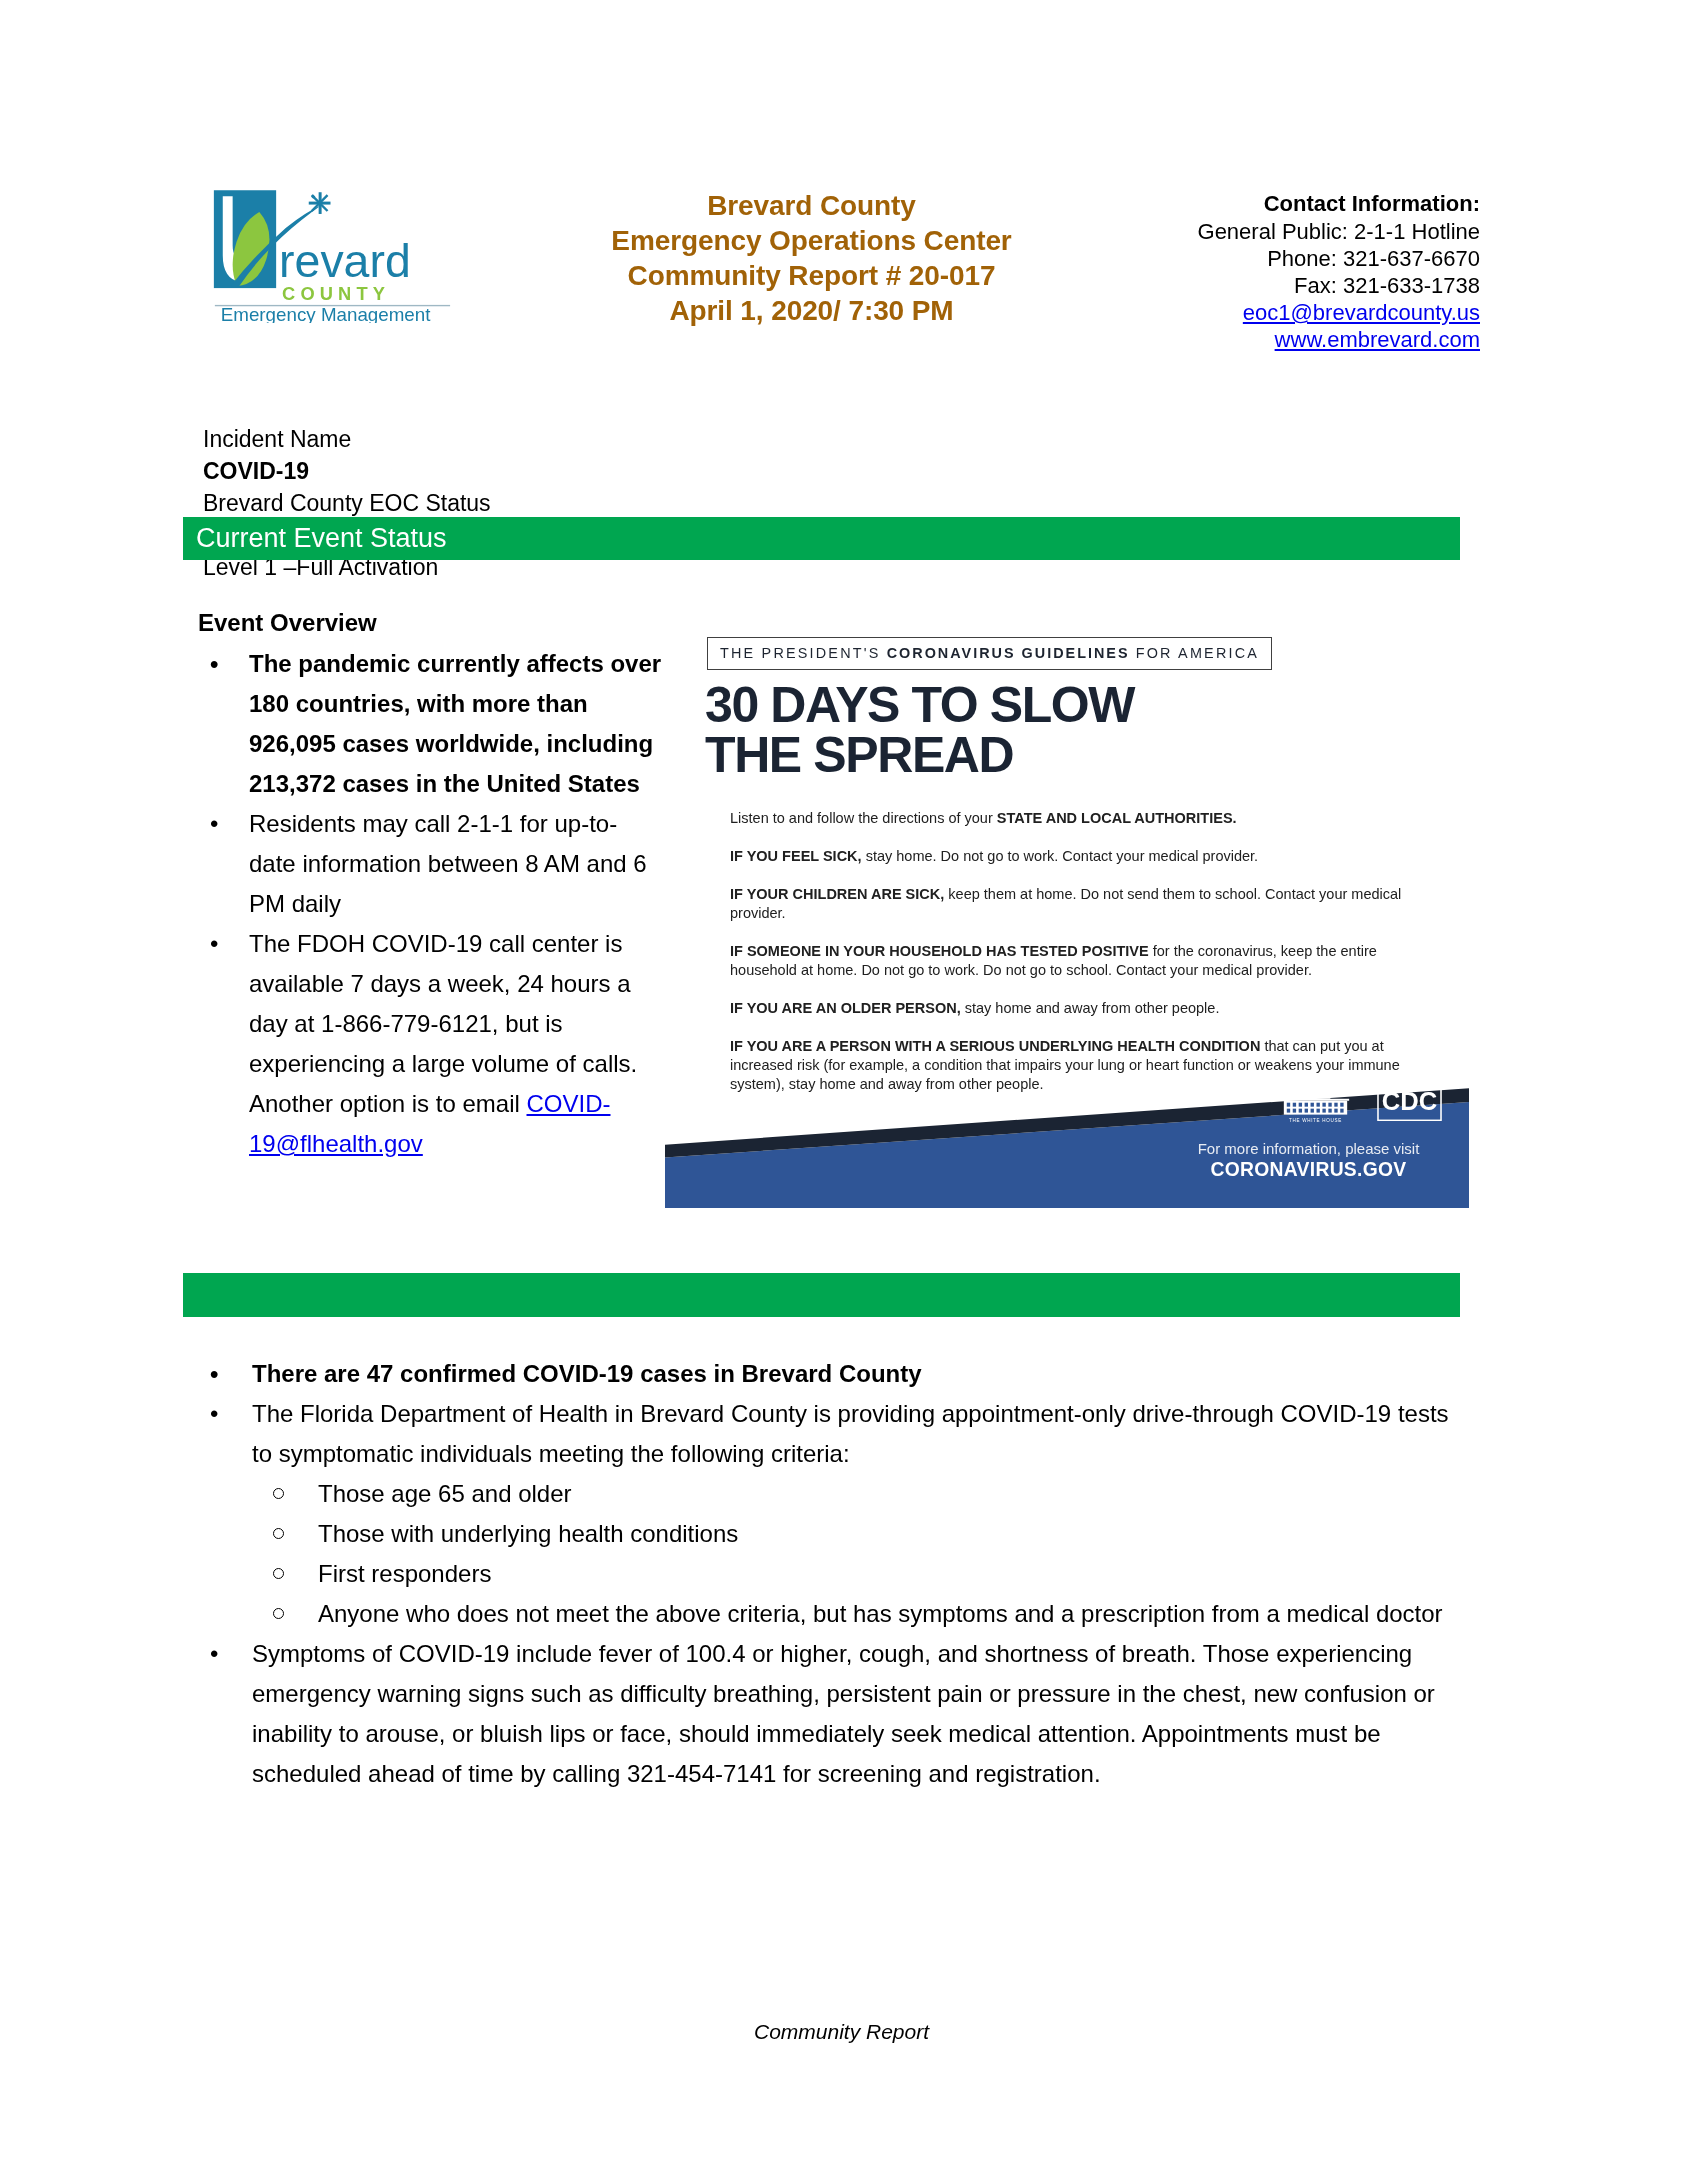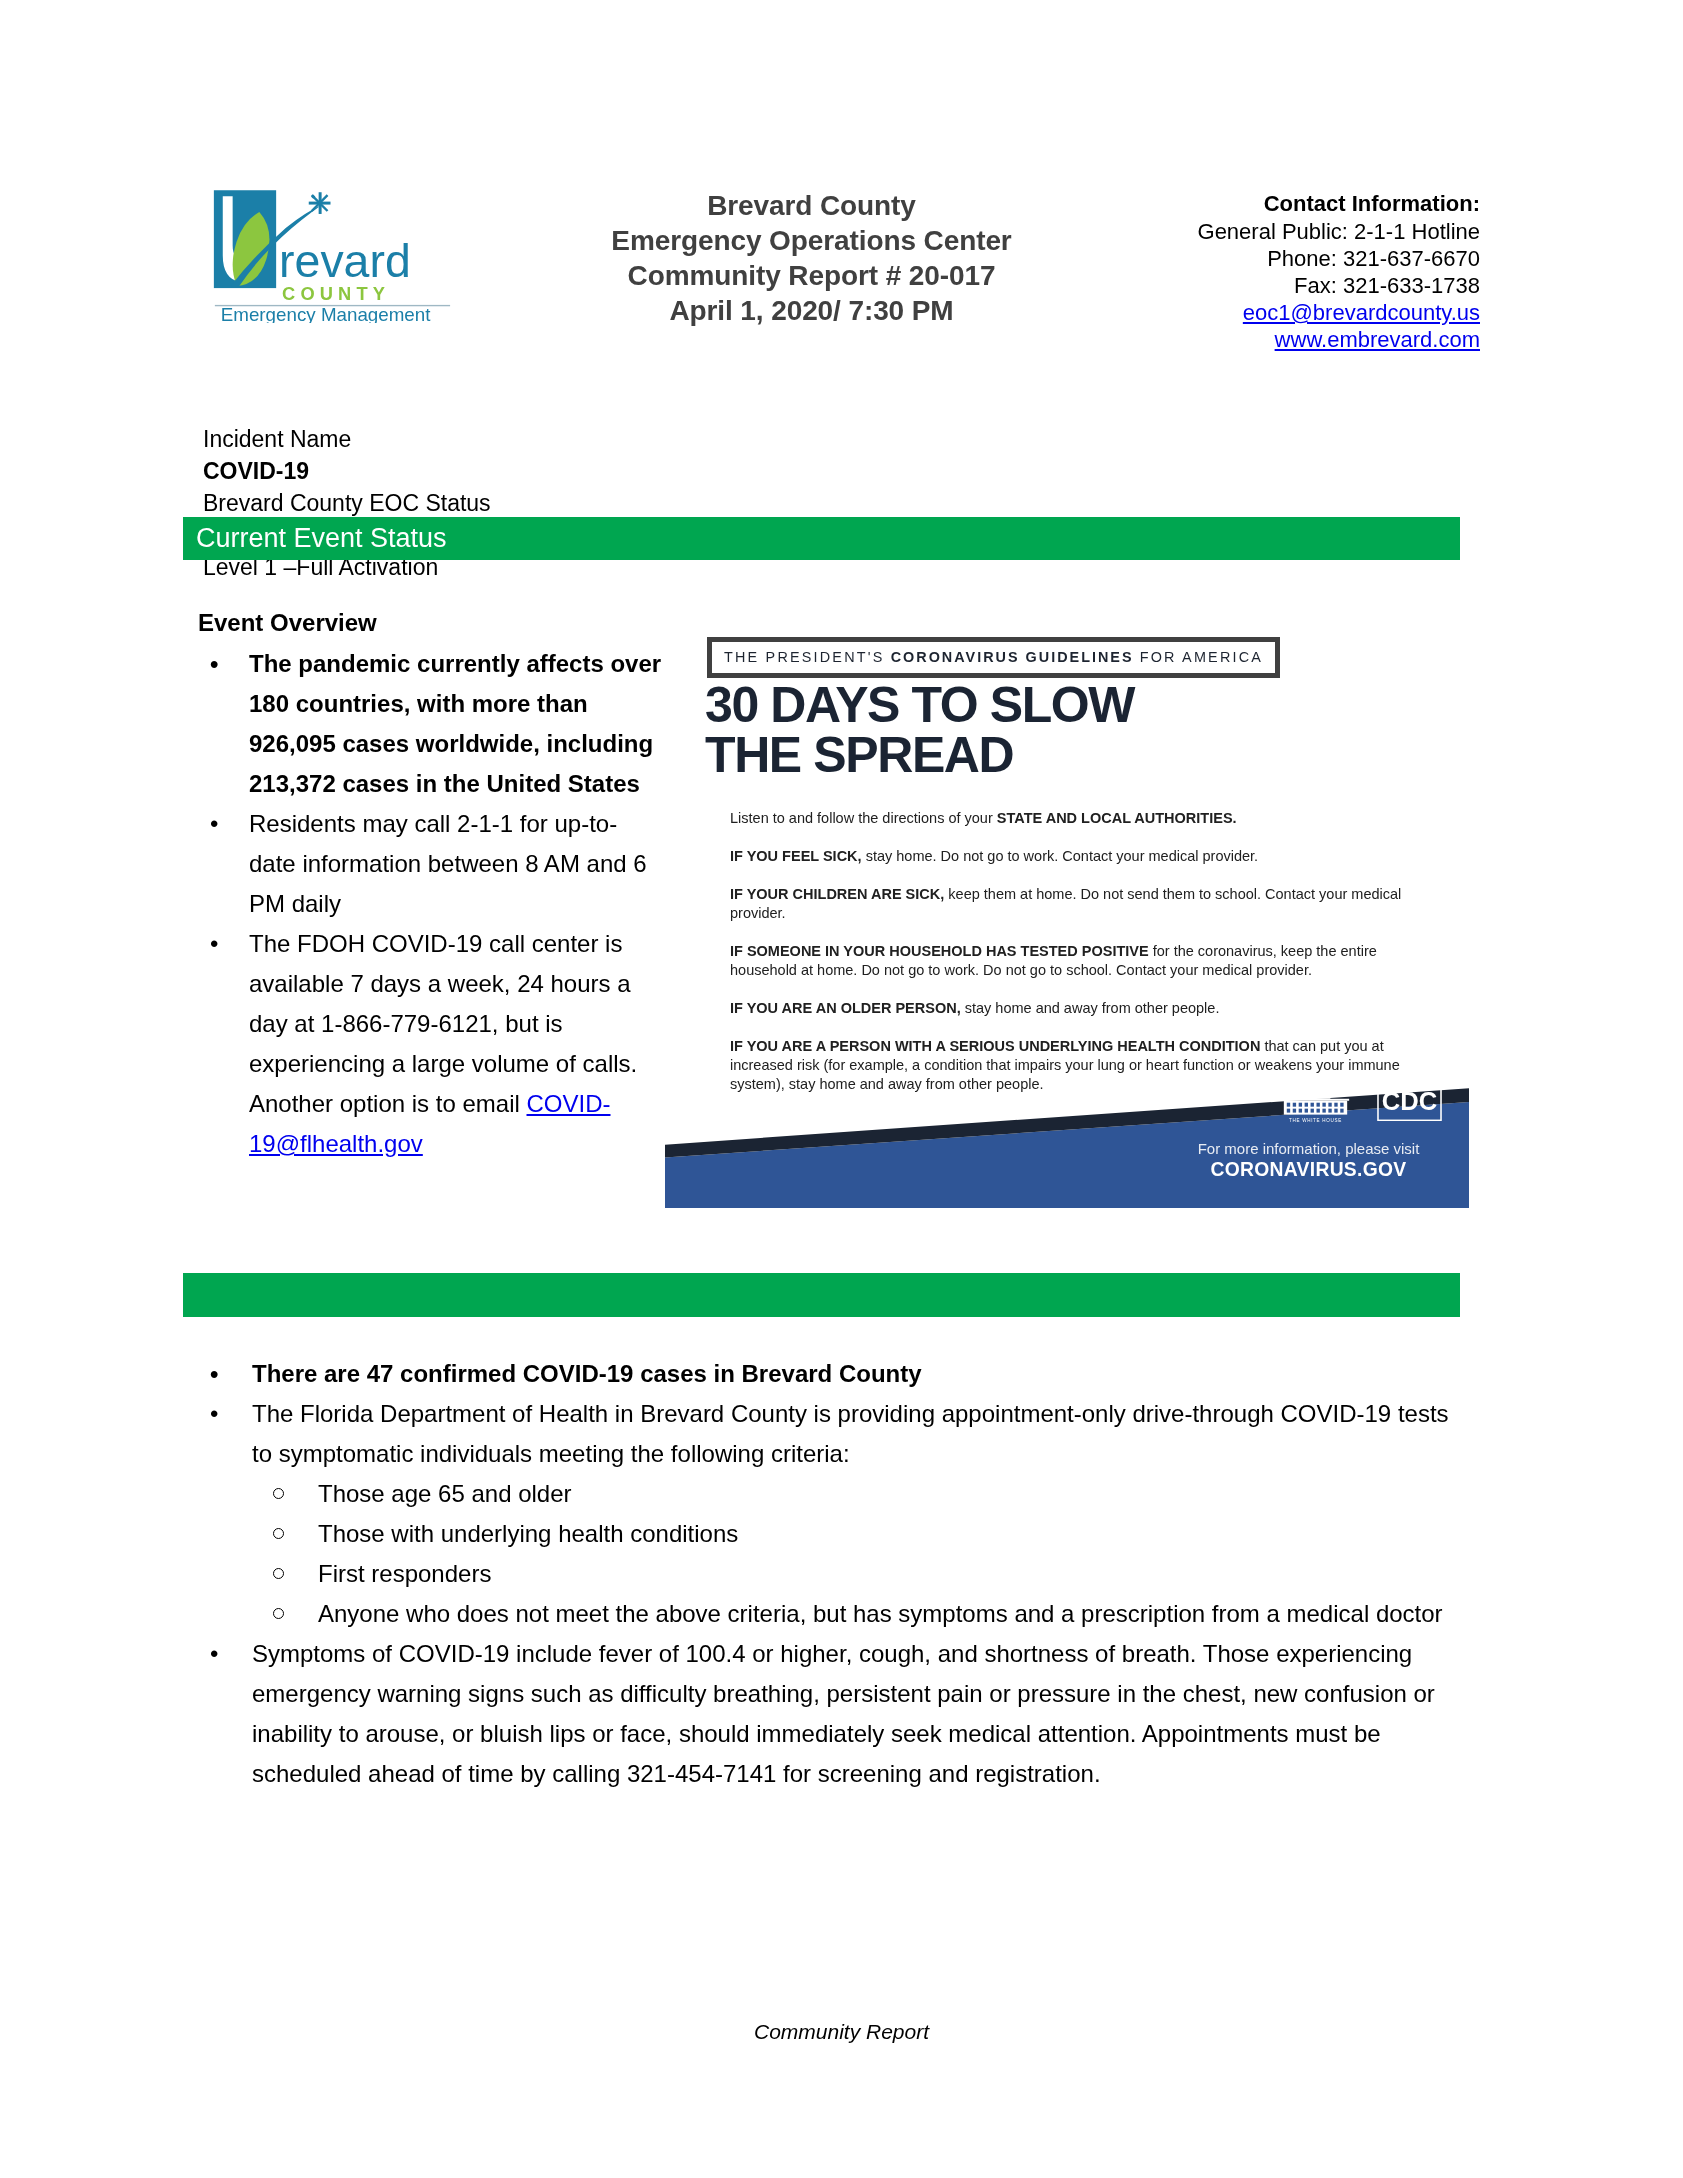--- a/index.html
+++ b/index.html
@@ -47,21 +47,21 @@
     flex: 1 1 auto;
     text-align: center;
     padding-top: 12px;
   }
   .title-line {
     font-family: "Liberation Sans", sans-serif;
     font-weight: bold;
     font-size: 28px;
     line-height: 35px;
     letter-spacing: -0.1px;
-    color: #404040;
+    color: #a16207;
     white-space: nowrap;
   }
 
   .contact-col {
     flex: 0 0 327px;
     width: 327px;
     text-align: right;
     padding-top: 14px;
   }
   .contact-title {
@@ -177,21 +177,21 @@
     top: 619px;
     width: 804px;
     height: 589px;
     background: #ffffff;
     overflow: hidden;
   }
   .poster-banner {
     position: absolute;
     left: 42px;
     top: 18px;
-    border: 5px solid #404040;
+    border: 1px solid #404040;
     padding: 7px 12px 8px 12px;
     background: #fff;
   }
   .poster-banner-text {
     font-size: 14.4px;
     letter-spacing: 2.2px;
     color: #1d2430;
     white-space: nowrap;
     font-weight: normal;
   }

